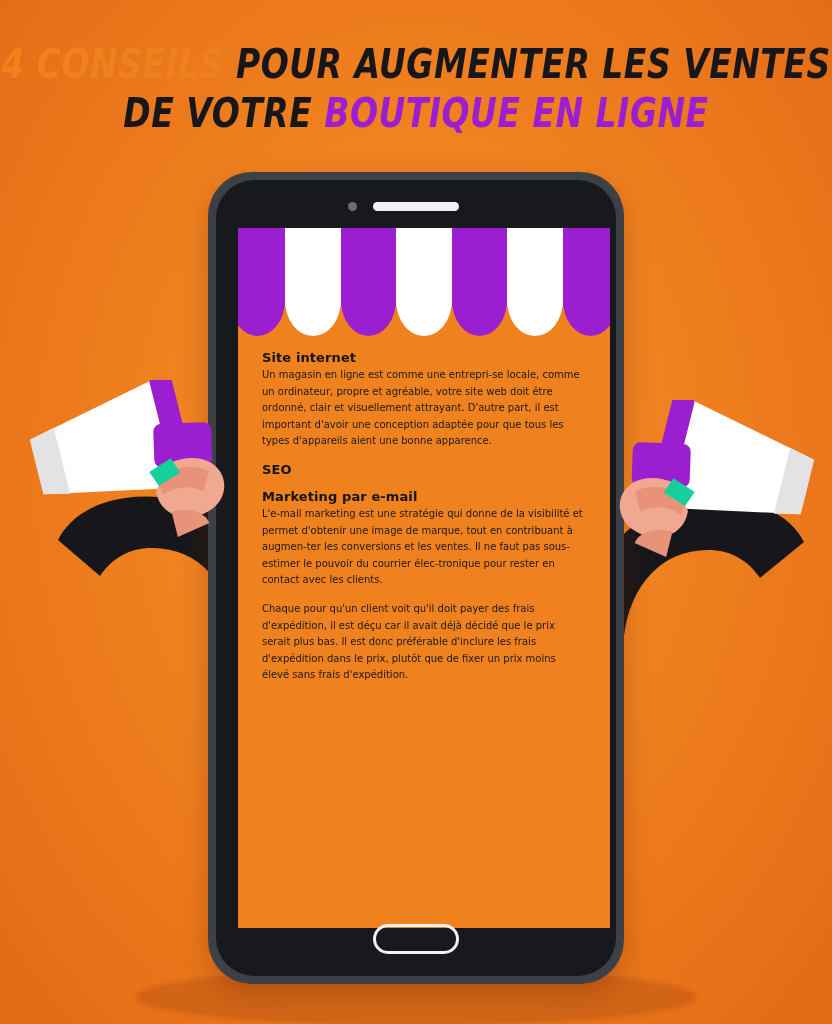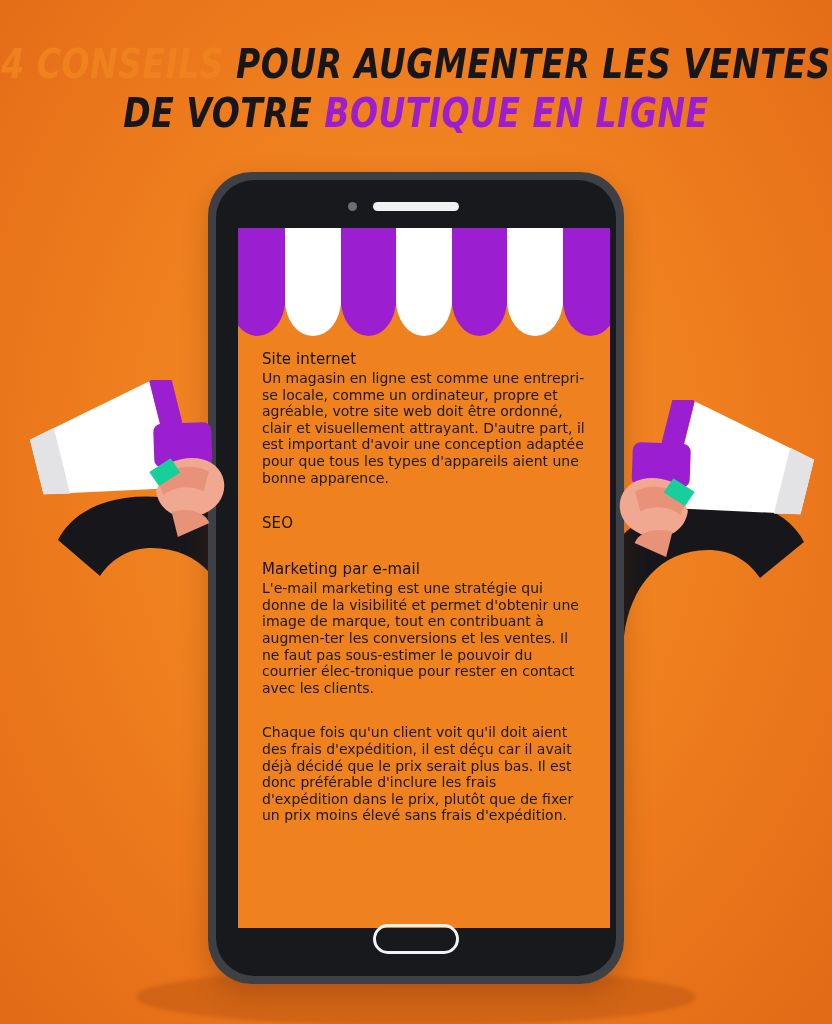--- a/index.html
+++ b/index.html
@@ -161,32 +161,32 @@
   .content {
     position: absolute;
     left: 0;
     top: 108px;
     width: 372px;
     height: 592px;
     padding: 14px 24px 0 24px;
     box-sizing: border-box;
     z-index: 2;
   }
-  .section + .section { margin-top: 28px; }
+  .section + .section { margin-top: 12px; }
   .section-title {
     font-family: "DejaVu Sans", sans-serif;
-    font-size: 15px;
-    font-weight: normal;
+    font-size: 13px;
+    font-weight: bold;
     color: #141417;
     margin: 0 0 2px 0;
     letter-spacing: 0.1px;
   }
   .section-body {
     font-family: "DejaVu Sans", sans-serif;
-    font-size: 14px;
+    font-size: 10px;
     line-height: 16.6px;
     color: #1a1a1d;
     margin: 0;
     text-align: left;
     hyphens: manual;
   }
 
   
   .arm {
     position: absolute;
@@ -303,21 +303,21 @@
           <div class="section">
             <p class="section-title">SEO</p>
           </div>
 
           <div class="section">
             <p class="section-title">Marketing par e-mail</p>
             <p class="section-body">L'e-mail marketing est une stratégie qui donne de la visibilité et permet d'obtenir une image de marque, tout en contribuant à augmen-ter les conversions et les ventes. Il ne faut pas sous-estimer le pouvoir du courrier élec-tronique pour rester en contact avec les clients.</p>
           </div>
 
           <div class="section">
-            <p class="section-body">Chaque fois qu'un client voit qu'il doit aient des frais d'expédition, il est déçu car il avait déjà décidé que le prix serait plus bas. Il est donc préférable d'inclure les frais d'expédition dans le prix, plutôt que de fixer un prix moins élevé sans frais d'expédition.</p>
+            <p class="section-body">Chaque pour qu'un client voit qu'il doit payer des frais d'expédition, il est déçu car il avait déjà décidé que le prix serait plus bas. Il est donc préférable d'inclure les frais d'expédition dans le prix, plutôt que de fixer un prix moins élevé sans frais d'expédition.</p>
           </div>
 
         </div>
       </div>
 
       <div class="phone-home"></div>
     </div>
   </div>
 
 </div>

